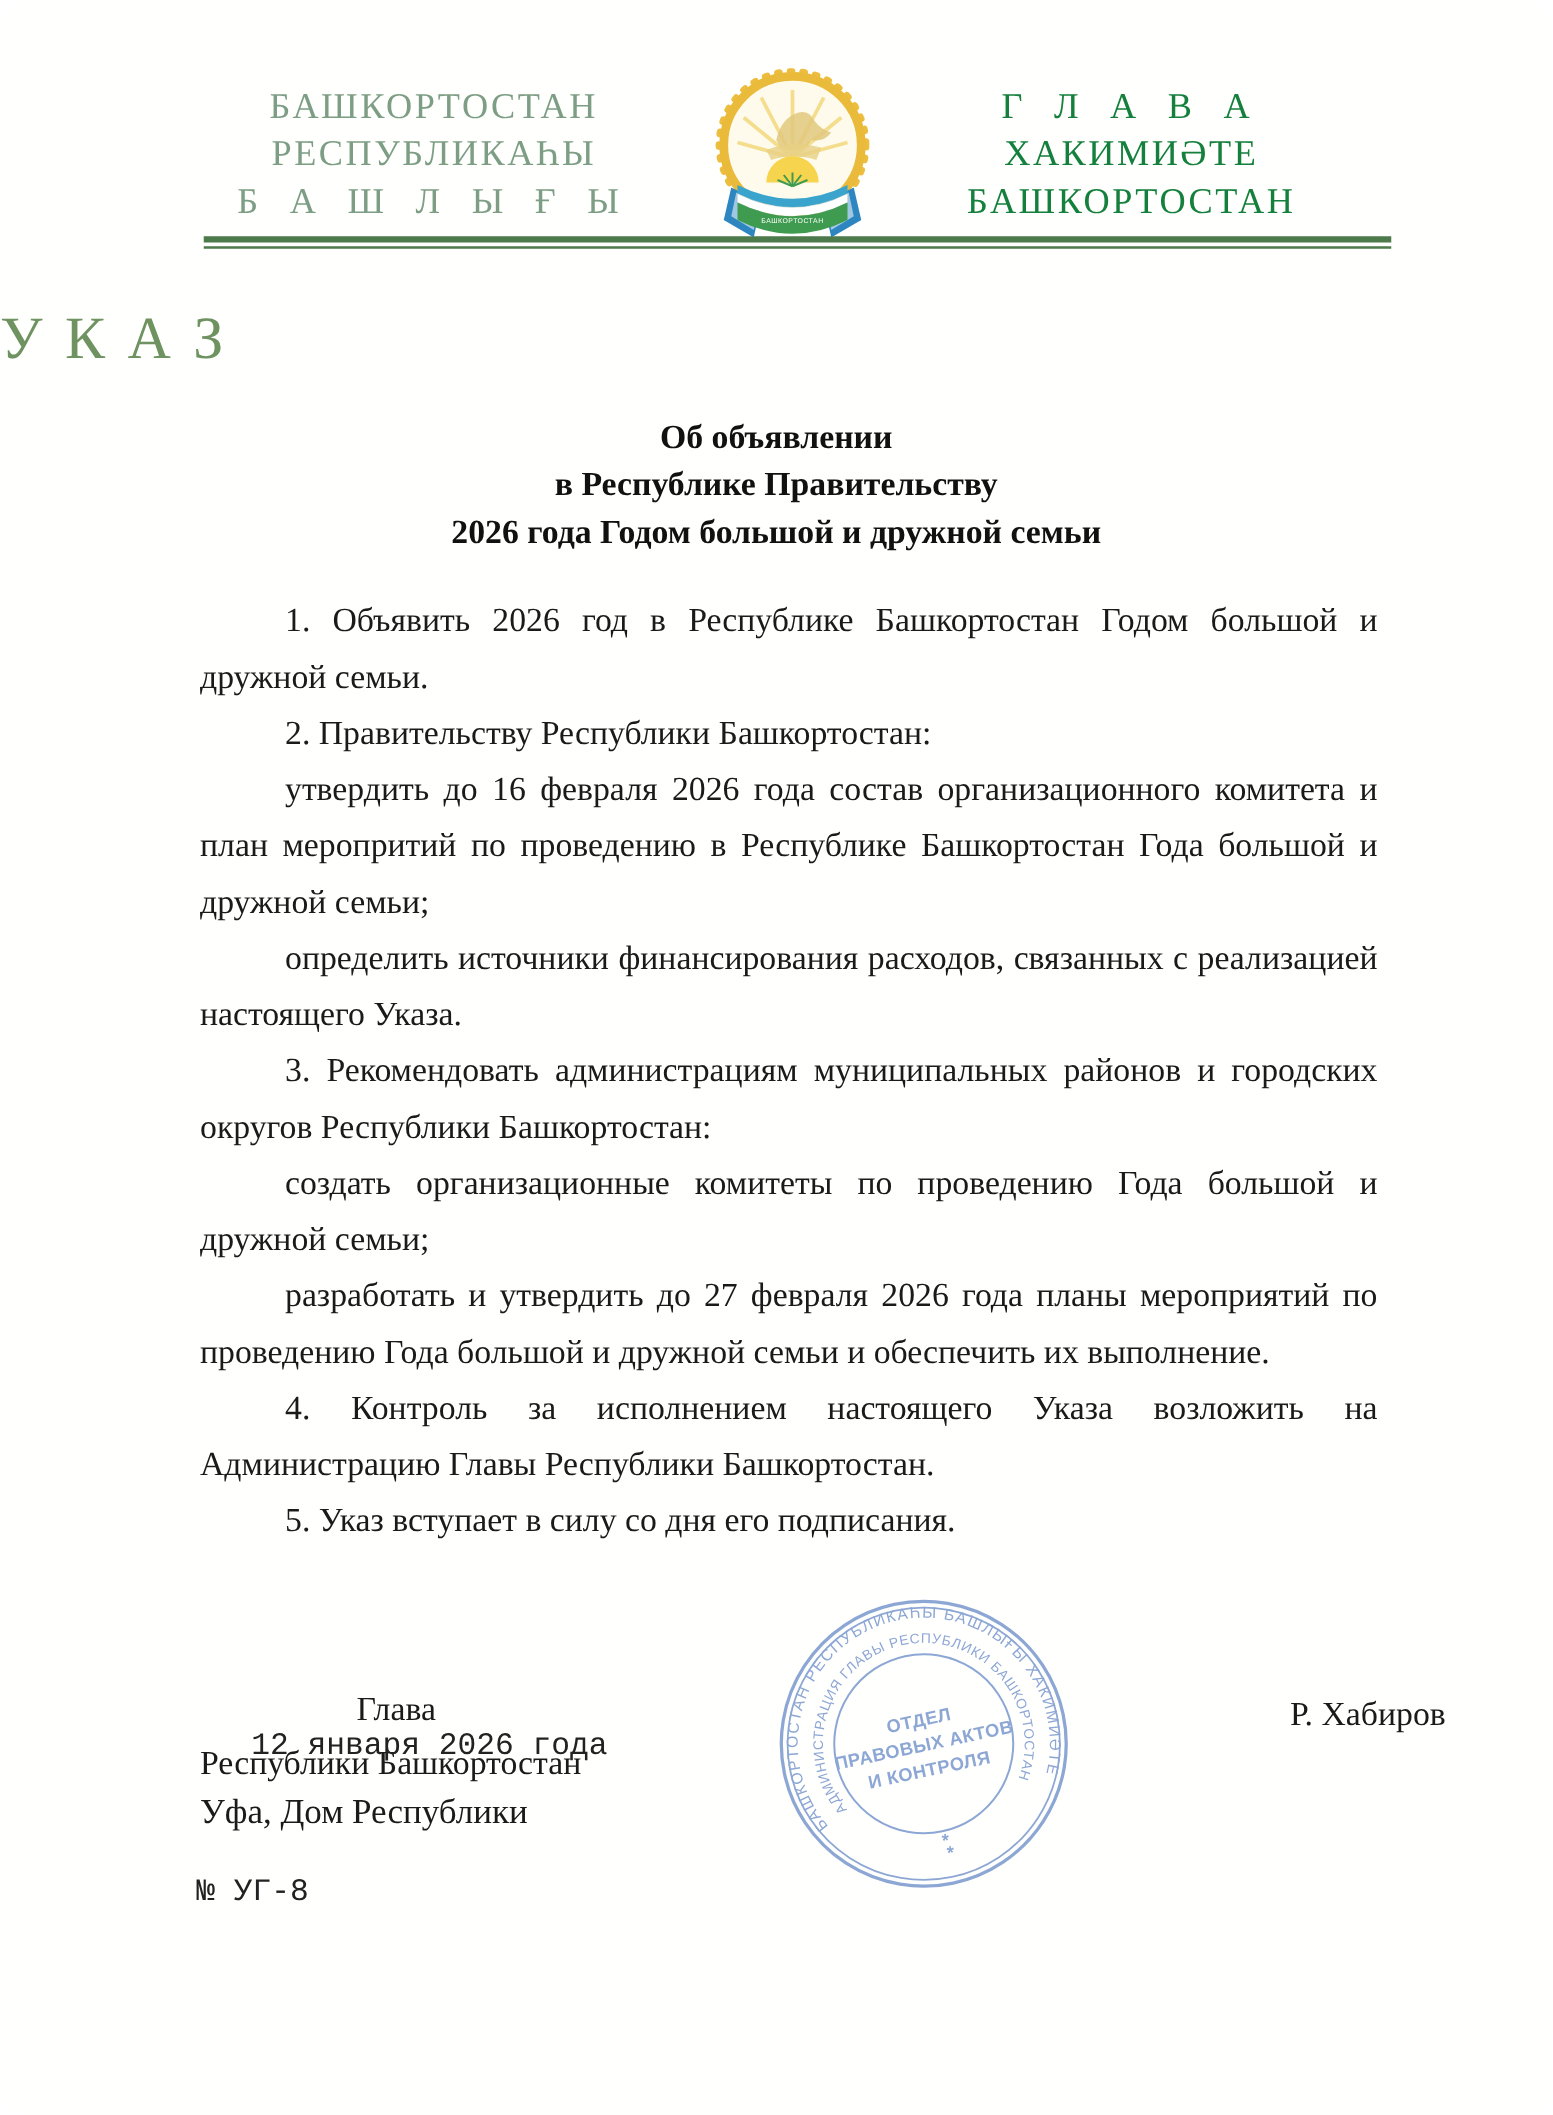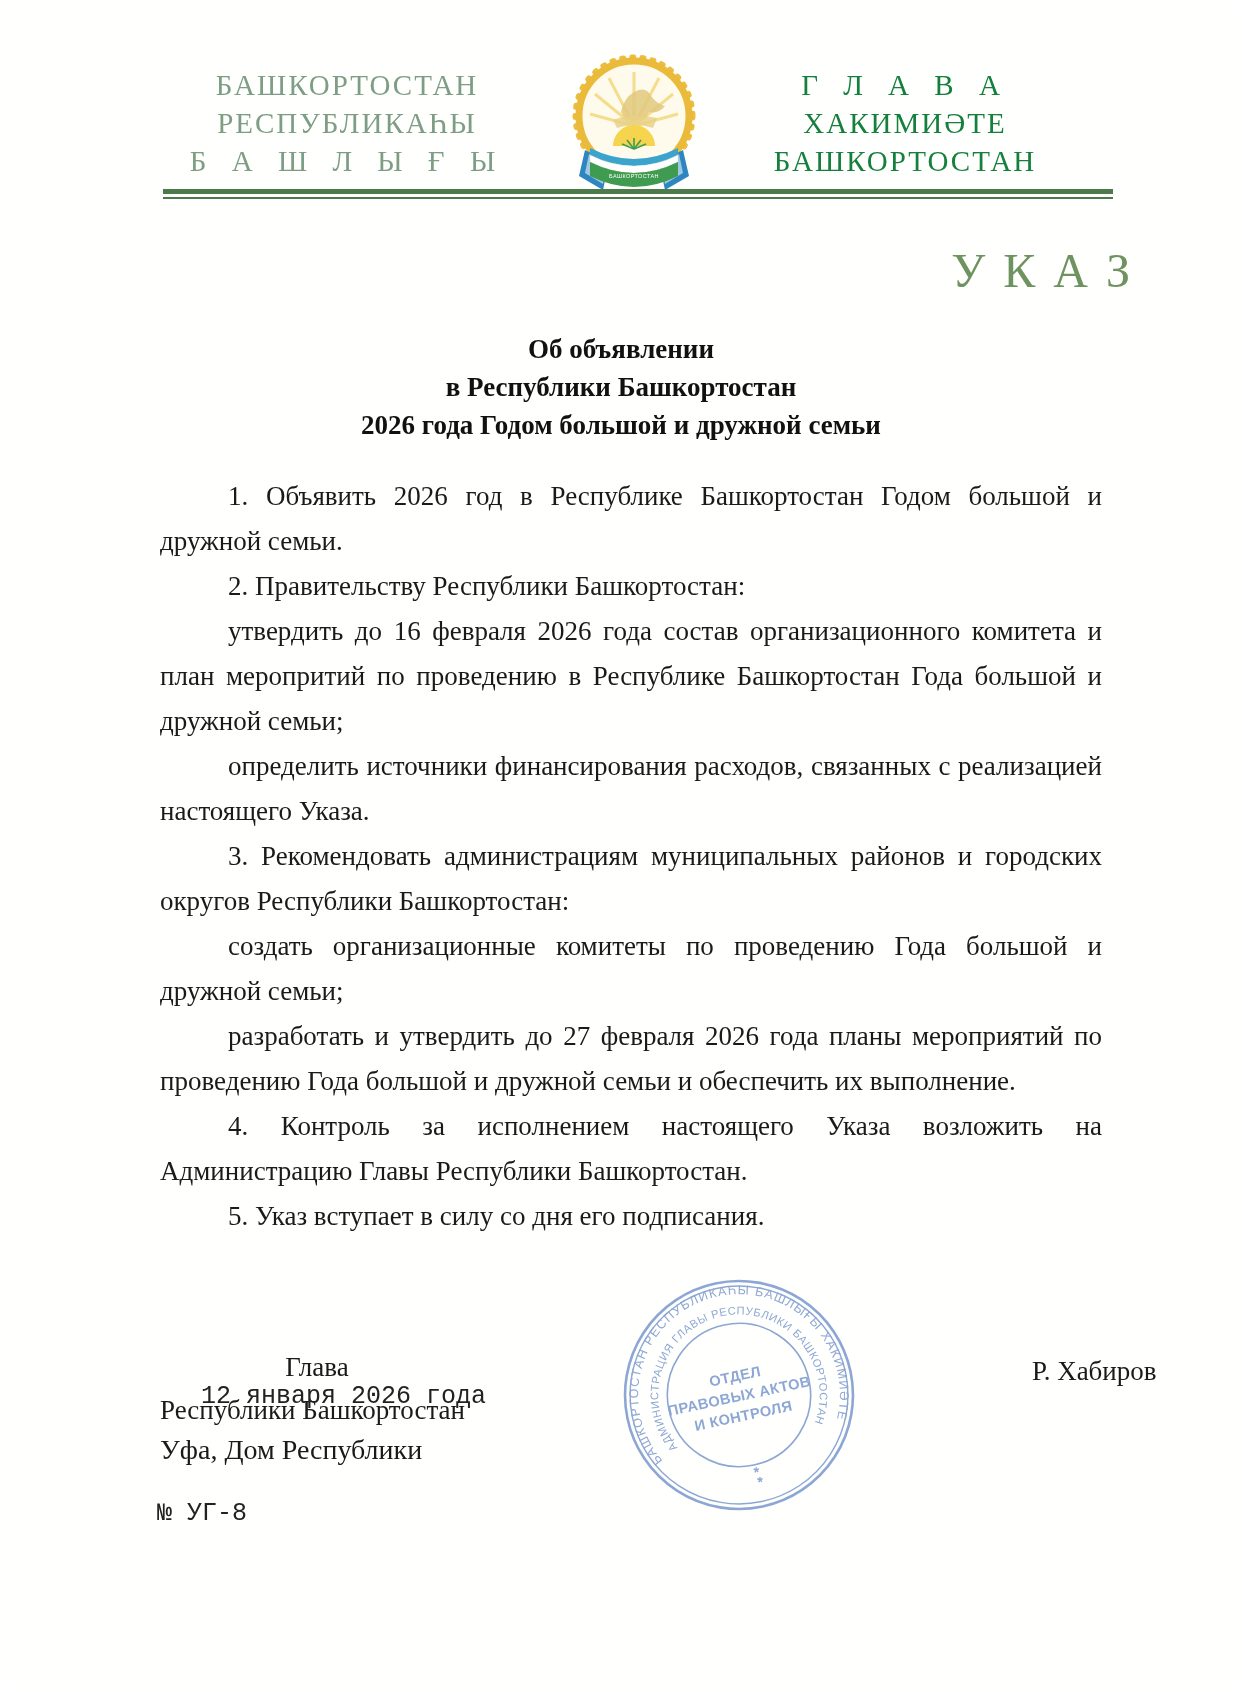--- a/index.html
+++ b/index.html
@@ -25,21 +25,21 @@
   }
   .lh-wide{letter-spacing:9px;}
   .emblem{position:absolute;left:563px;top:50px;width:142px;height:152px;}
   .divider{
     position:absolute;top:189px;left:163px;width:950px;height:3px;
     border-top:5px solid #4d7a4a;border-bottom:2px solid #4d7a4a;
   }
   
   .ukaz{
     position:absolute;top:243px;left:0;width:1133px;
-    text-align:right;color:#6e9260;
+    text-align:left;color:#6e9260;
     font-size:48px;letter-spacing:3px;
   }
   .subtitle{
     position:absolute;top:330px;left:121px;width:1000px;
     text-align:center;font-weight:bold;
     font-size:27px;line-height:38px;color:#111;
   }
   
   .doc-body{
     position:absolute;top:474px;left:160px;width:942px;
@@ -128,21 +128,21 @@
     <div>ХАКИМИӘТЕ</div>
     <div>БАШКОРТОСТАН</div>
   </div>
 
   <div class="divider"></div>
 
   <div class="ukaz">У К А З</div>
 
   <div class="subtitle">
     <div>Об объявлении</div>
-    <div>в Республики Башкортостан</div>
+    <div>в Республике Правительству</div>
     <div>2026 года Годом большой и дружной семьи</div>
   </div>
 
   <div class="doc-body">
     <p>1. Объявить 2026 год в Республике Башкортостан Годом большой и дружной семьи.</p>
     <p>2. Правительству Республики Башкортостан:</p>
     <p>утвердить до 16 февраля 2026 года состав организационного комитета и план меропритий по проведению в Республике Башкортостан Года большой и дружной семьи;</p>
     <p>определить источники финансирования расходов, связанных с реализацией настоящего Указа.</p>
     <p>3. Рекомендовать администрациям муниципальных районов и городских округов Республики Башкортостан:</p>
     <p>создать организационные комитеты по проведению Года большой и дружной семьи;</p>

